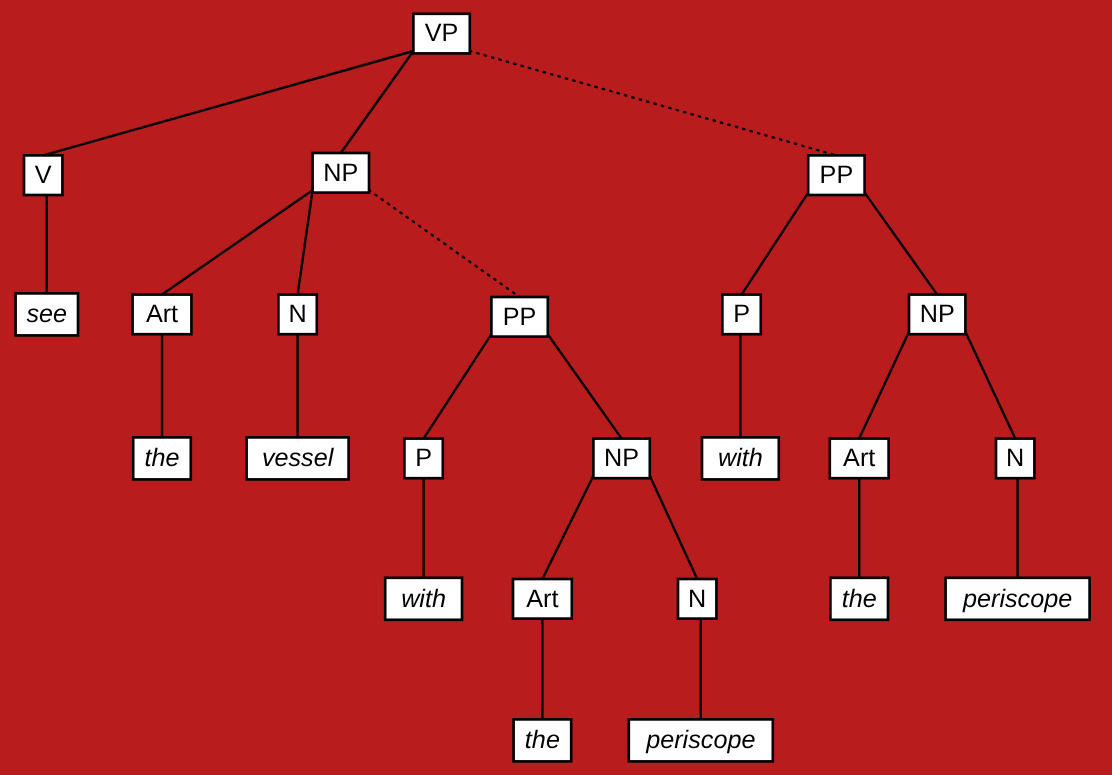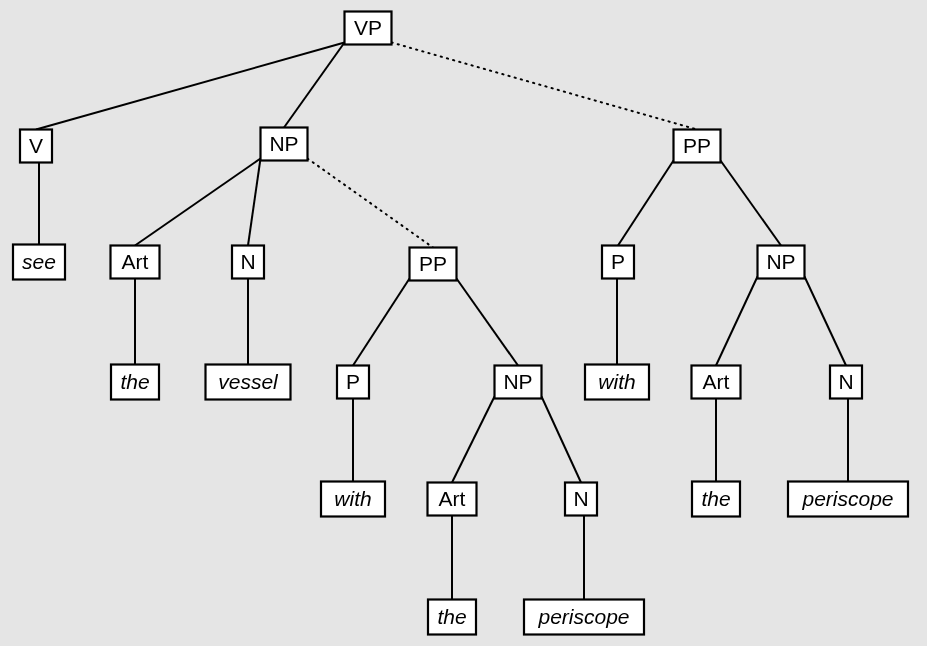--- a/index.html
+++ b/index.html
@@ -4,21 +4,21 @@
 <style>
   html, body {
     margin: 0;
     padding: 0;
     background: #ffffff;
   }
   #canvas-wrap {
     position: relative;
     width: 927px;
     height: 646px;
-    background: #e5e5e5;
+    background: #b91c1c;
     overflow: hidden;
   }
   svg#tree-svg {
     position: absolute;
     left: 0;
     top: 0;
     width: 927px;
     height: 646px;
     display: block;
   }

